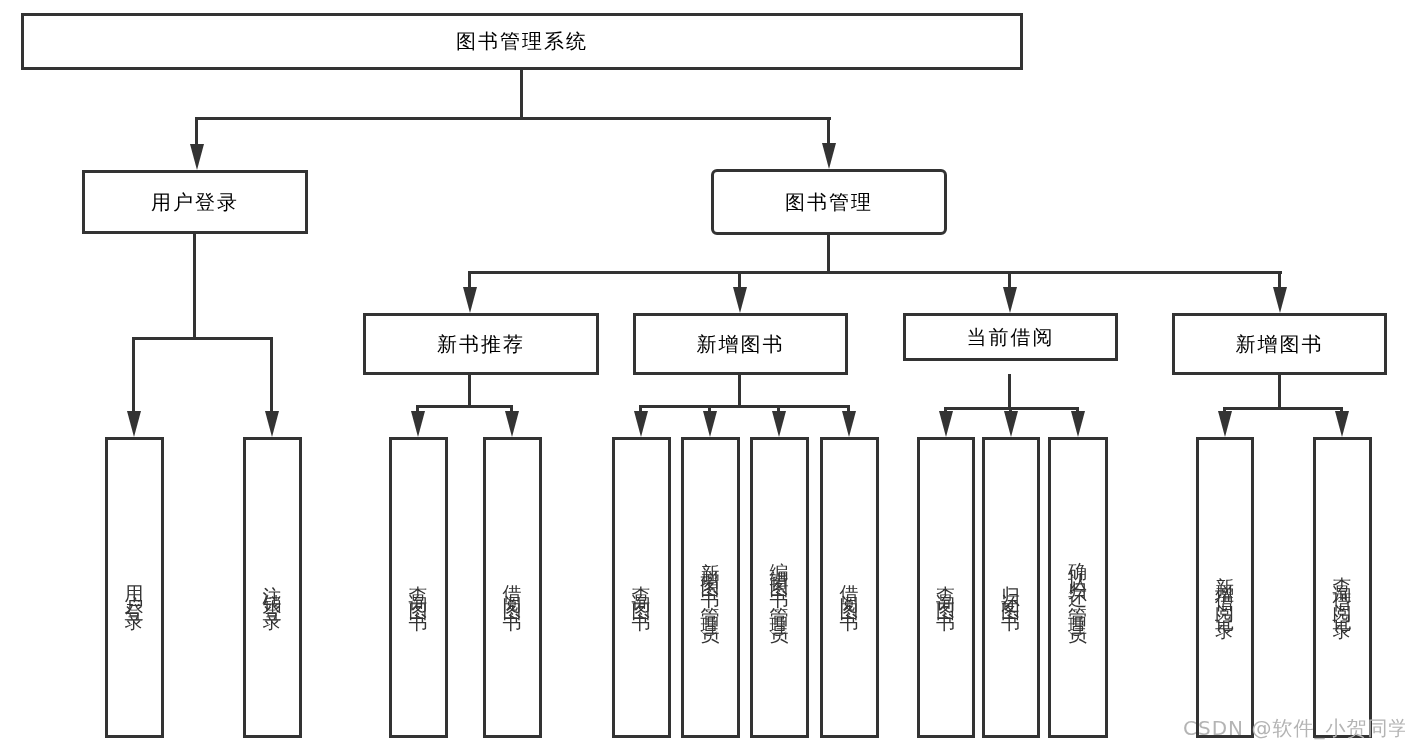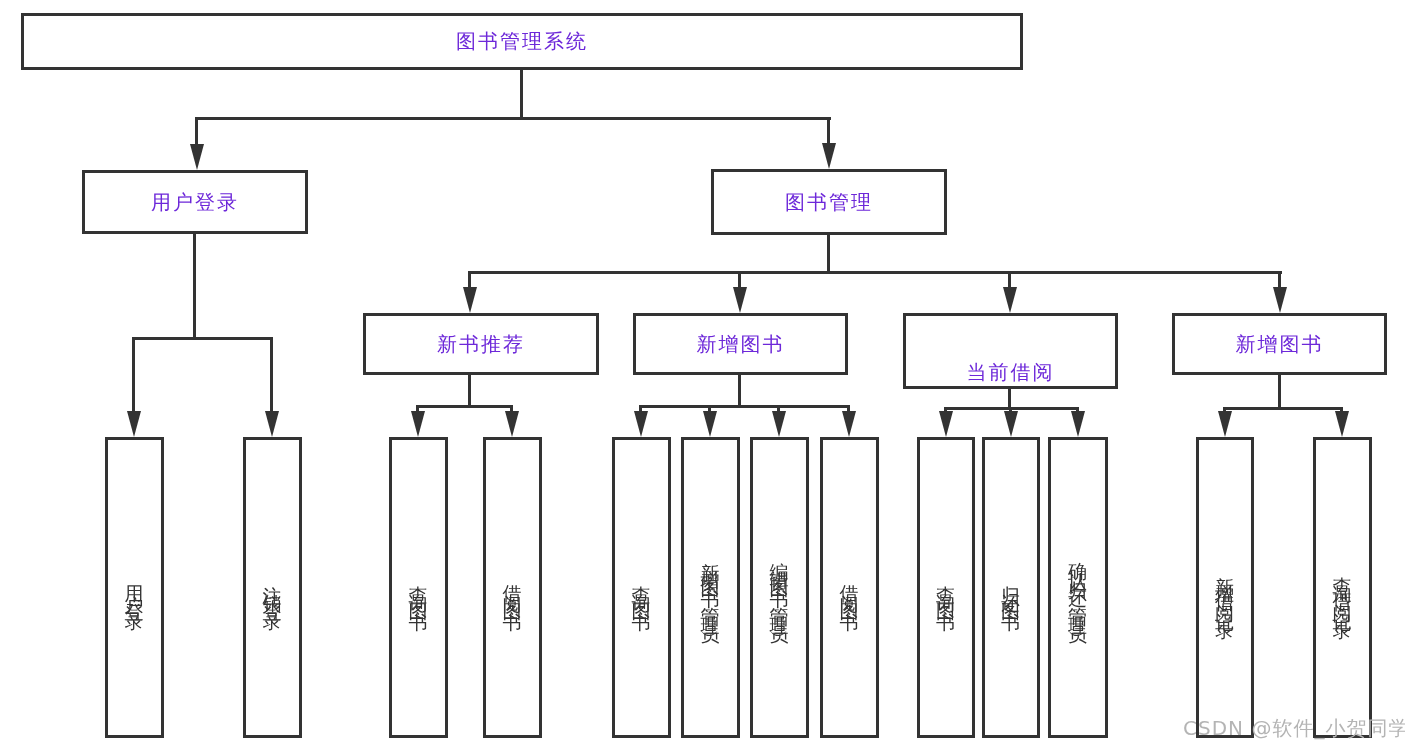--- a/index.html
+++ b/index.html
@@ -3,21 +3,21 @@
 <meta charset="utf-8">
 <style>
   html,body{margin:0;padding:0;background:#fff;}
   .canvas{
     position:relative;width:1405px;height:747px;background:#fff;overflow:hidden;
     font-family:"DejaVu Sans","Liberation Sans",sans-serif;color:#333;
   }
   .box{
     position:absolute;box-sizing:border-box;background:#fff;border:3px solid #333;
     display:flex;align-items:center;justify-content:center;
-    font-size:20px;letter-spacing:2px;color:#6d28d9;z-index:2;
+    font-size:20px;letter-spacing:2px;color:#000000;z-index:2;
   }
   .vbox{
     position:absolute;box-sizing:border-box;background:#fff;border:3px solid #333;
     display:flex;align-items:center;justify-content:center;z-index:2;
   }
   .vtext{
     writing-mode:vertical-rl;text-orientation:mixed;
     font-size:19px;line-height:1;letter-spacing:9px;color:#333;white-space:nowrap;
   }
   .vl{position:absolute;width:3px;background:#333;z-index:1;}
@@ -28,25 +28,25 @@
     border-left:7px solid transparent;border-right:7px solid transparent;border-top:26px solid #333;}
   .watermark{
     position:absolute;left:1183px;top:715px;z-index:5;
     font-size:20px;letter-spacing:1px;color:#b4b4b4;white-space:nowrap;
   }
 
   
   #n-root{left:21px;top:13px;width:1002px;height:57px;}
   
   #n-user{left:82px;top:170px;width:226px;height:64px;}
-  #n-mgmt{left:711px;top:169px;width:236px;height:66px;}
+  #n-mgmt{left:711px;top:169px;width:236px;height:66px;border-radius:6px;}
   
   #n-nbr{left:363px;top:313px;width:236px;height:62px;}
   #n-bb{left:633px;top:313px;width:215px;height:62px;}
-  #n-cb{left:903px;top:313px;width:215px;height:76px;align-items:flex-end;}
+  #n-cb{left:903px;top:313px;width:215px;height:48px;}
   #n-br{left:1172px;top:313px;width:215px;height:62px;}
   
   #l-user{left:105px;top:437px;width:59px;height:301px;}
   #l-logout{left:243px;top:437px;width:59px;height:301px;}
   #l-nbr-q{left:389px;top:437px;width:59px;height:301px;}
   #l-nbr-b{left:483px;top:437px;width:59px;height:301px;}
   #l-bb-q{left:612px;top:437px;width:59px;height:301px;}
   #l-bb-a{left:681px;top:437px;width:59px;height:301px;}
   #l-bb-e{left:750px;top:437px;width:59px;height:301px;}
   #l-bb-b{left:820px;top:437px;width:59px;height:301px;}

